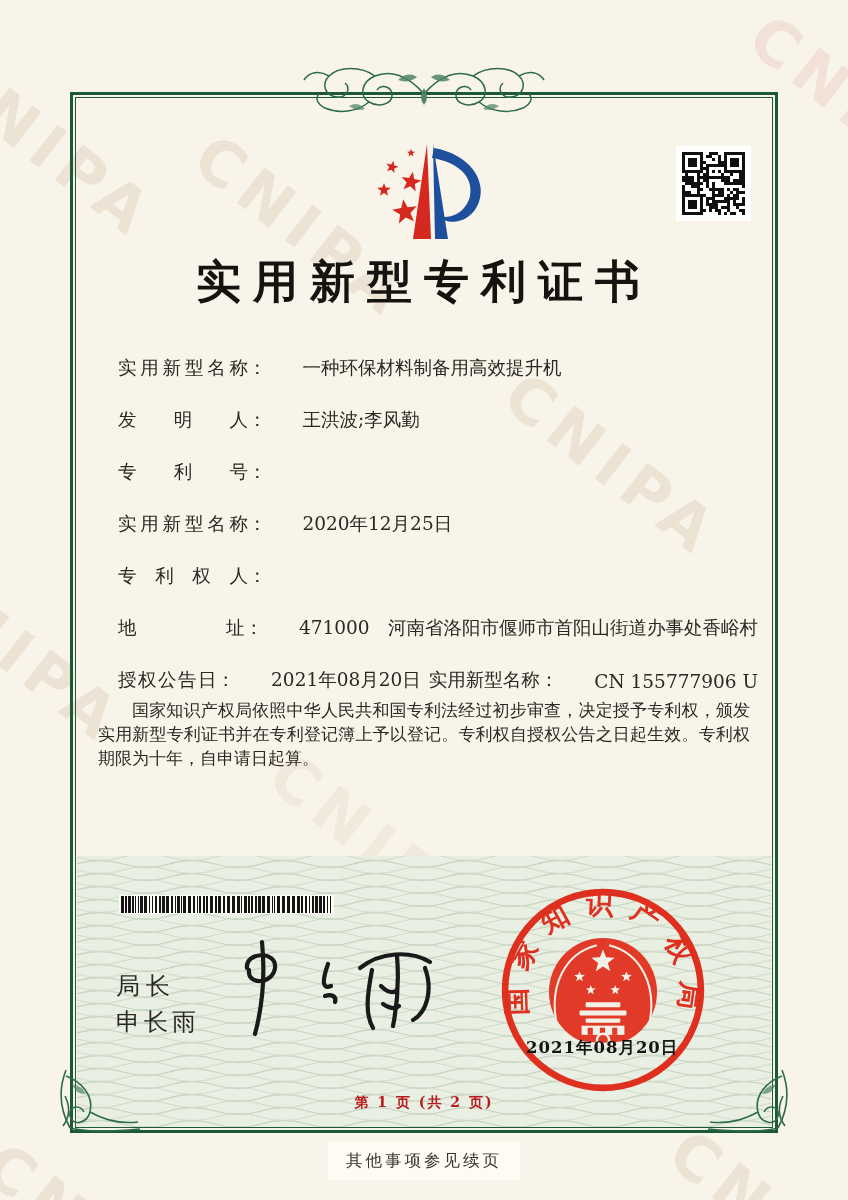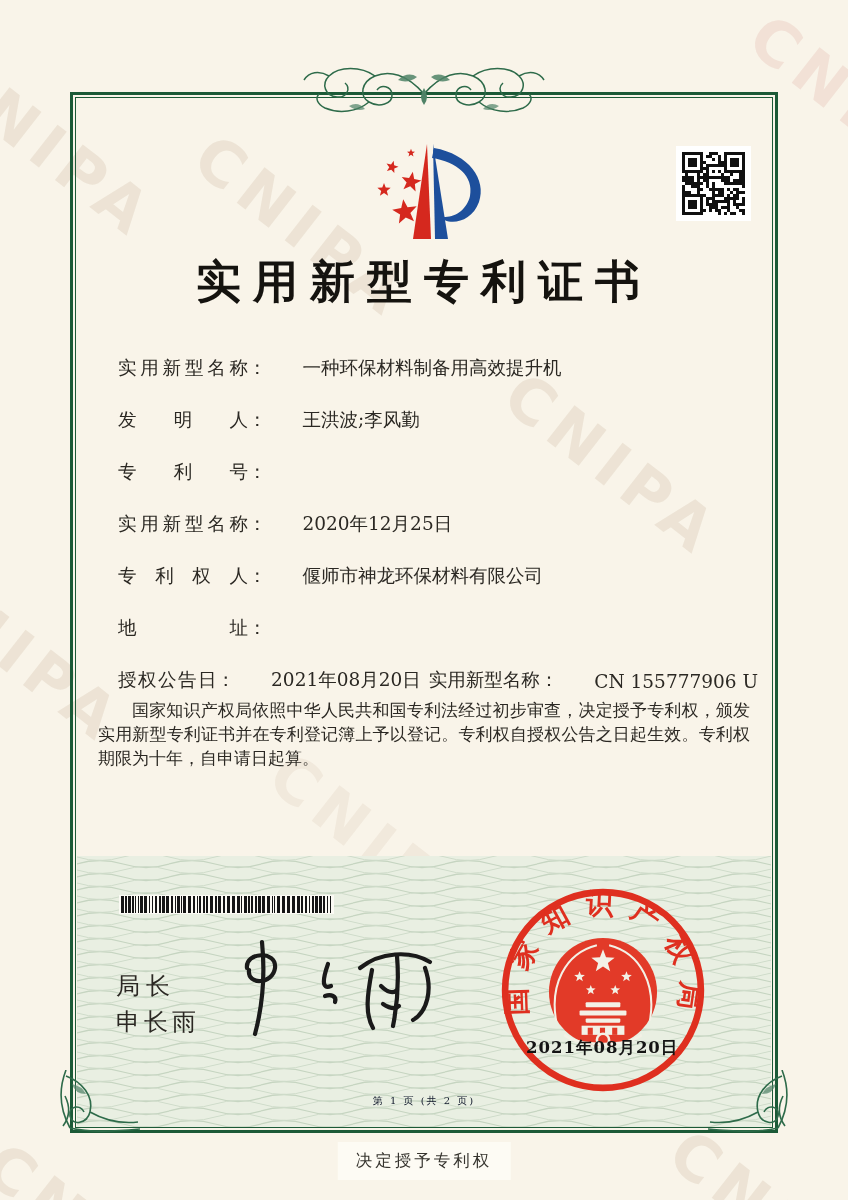--- a/index.html
+++ b/index.html
@@ -41,21 +41,21 @@
   .barcode div{background:#151515;}
   
   .role{position:absolute;left:116px;top:970px;font-size:24px;letter-spacing:6px;}
   .director{position:absolute;left:116px;top:1006px;font-size:24px;letter-spacing:4px;}
   .autograph{position:absolute;left:225px;top:938px;}
   
   .seal{position:absolute;left:499px;top:886px;}
   .seal-date{position:absolute;left:526px;top:1037px;font-size:16.5px;font-weight:600;letter-spacing:1px;
              color:#141414;white-space:nowrap;}
   
-  .pageinfo{position:absolute;left:0;right:0;top:1094px;text-align:center;font-size:10px;letter-spacing:2px;color:#0f172a;}
+  .pageinfo{position:absolute;left:0;right:0;top:1094px;text-align:center;font-size:14px;letter-spacing:2px;color:#b91c1c;font-weight:bold;}
   .note{position:absolute;left:50%;transform:translateX(-50%);top:1142px;background:#fdfbf4;
         padding:8px 18px;font-size:16.5px;letter-spacing:3px;color:#36342e;}
 </style>
 </head>
 <body>
 
 <div class="page">
 
   <div class="wm" style="left:-30px;top:40px;">CNIPA</div>
   <div class="wm" style="left:225px;top:120px;">CNIPA</div>
@@ -596,25 +596,25 @@
         <span class="fcolon">：</span>
     </div>
     <div class="frow">
       <span class="flabel">实用新型名称</span>
         <span class="fcolon">：</span>
         <span class="fvalue">2020年12月25日</span>
     </div>
     <div class="frow">
       <span class="flabel">专利权人</span>
         <span class="fcolon">：</span>
-        <span class="fvalue">偃师市神龙环保材料有限公司</span>
     </div>
     <div class="frow">
       <span class="flabel">地址</span>
         <span class="fcolon">：</span>
+        <span class="fvalue">471000　河南省洛阳市偃师市首阳山街道办事处香峪村</span>
     </div>
     <div class="frow">
       <span class="flabel">授权公告日</span>
         <span class="fcolon">：</span>
         <span class="fvalue gdate">2021年08月20日</span>
       <span>实用新型名称</span>
         <span class="fcolon">：</span>
         <span class="fvalue">CN 155777906 U</span>
     </div>
   </div>
@@ -723,15 +723,15 @@
       <rect x="111" y="139" width="5" height="7" fill="#e23a28"></rect>
       <circle cx="102" cy="151" r="6" fill="none" stroke="#f3f1e6" stroke-width="2.5"></circle>
       <path d="M56,132 C50,98 64,66 96,58" fill="none" stroke="#f3f1e6" stroke-width="2"></path>
       <path d="M148,132 C154,98 140,66 108,58" fill="none" stroke="#f3f1e6" stroke-width="2"></path>
       <path d="M64,146 C80,158 124,158 140,146" fill="none" stroke="#f3f1e6" stroke-width="2.5"></path>
     </g>
   </svg>
   <div class="seal-date">2021年08月20日</div>
 
   <div class="pageinfo">第 1 页 (共 2 页)</div>
-  <div class="note">决定授予专利权</div>
+  <div class="note">其他事项参见续页</div>
 
 </div>
 
 </body></html>

